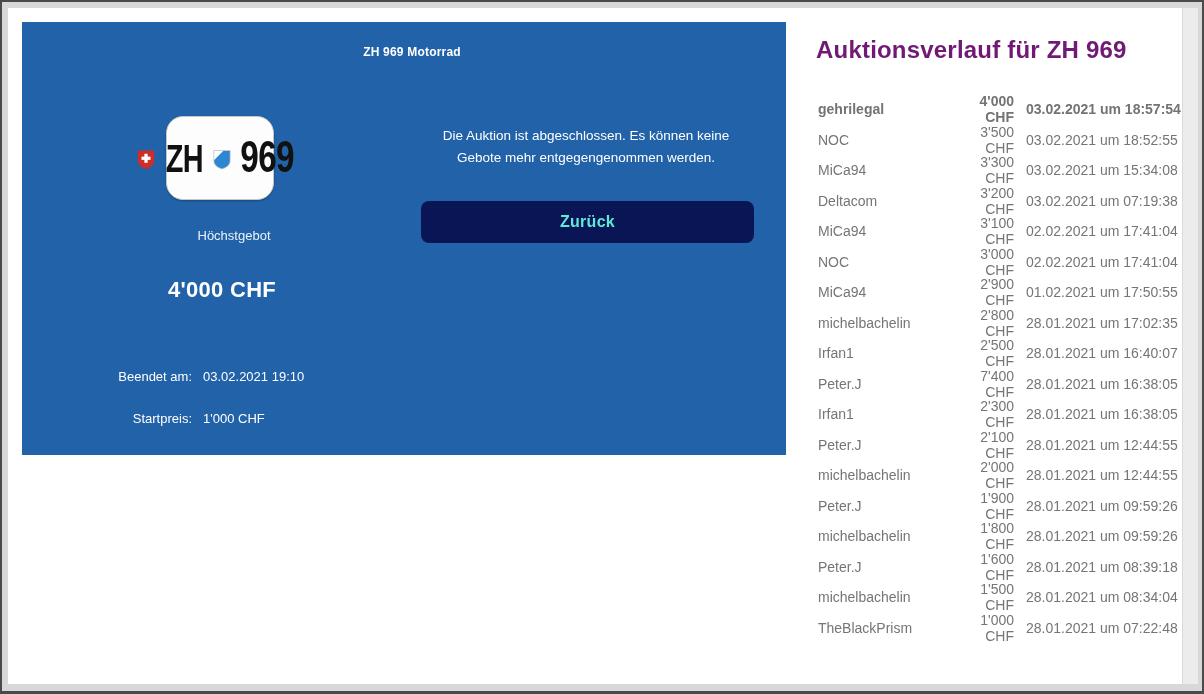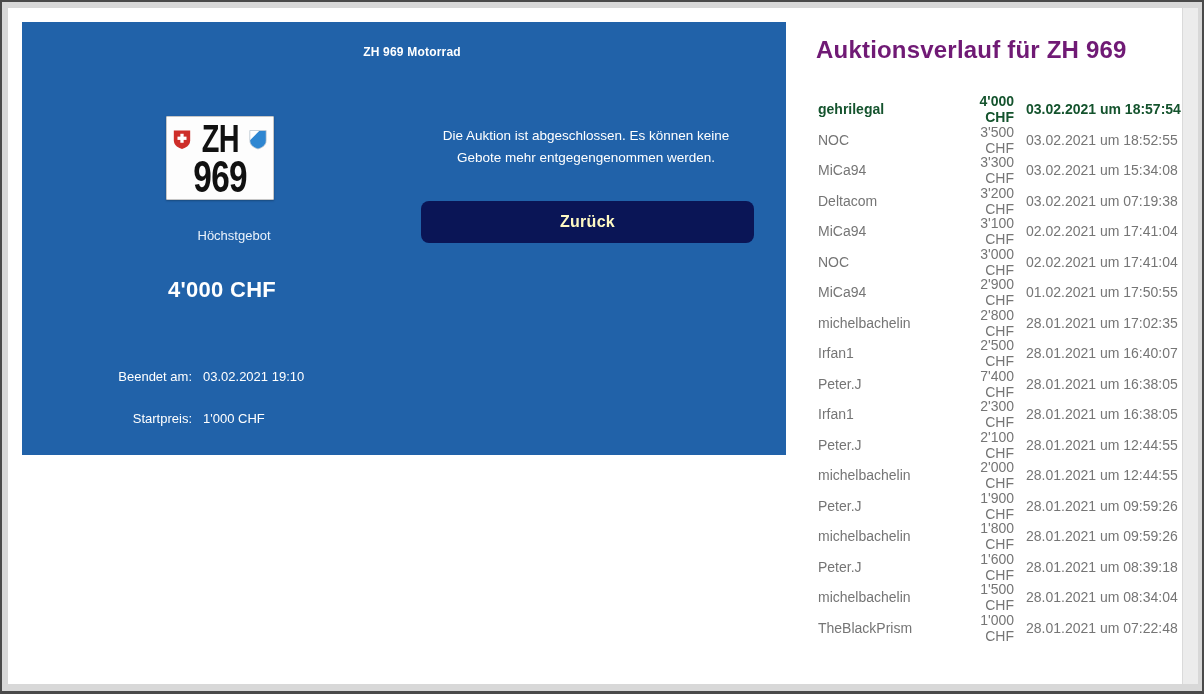--- a/index.html
+++ b/index.html
@@ -19,23 +19,23 @@
   .panel{
     position:absolute;left:14px;top:14px;width:764px;height:433px;
     background:var(--panel-blue,#2162a9);color:#fff;
   }
   .panel-title{
     position:absolute;left:8px;top:23px;width:100%;text-align:center;
     font-size:12px;font-weight:700;letter-spacing:.2px;
   }
   .plate{
     position:absolute;left:144px;top:94px;width:108px;height:84px;
-    background:#fdfdfd;border:1px solid #c6c6c6;border-radius:1px;
+    background:#fdfdfd;border:1px solid #c6c6c6;border-radius:17px;
     box-shadow:0 1px 2px rgba(0,0,0,.25);box-sizing:border-box;
-    display:flex;flex-direction:column;align-items:center;justify-content:center;
+    display:flex;flex-direction:row;align-items:center;justify-content:center;
   }
   .plate-row1{display:flex;align-items:center;gap:5px;height:38px;margin-top:2px;}
   .plate-canton{
     font-weight:700;font-size:38px;line-height:36px;color:#111;
     transform:scaleX(.76);transform-origin:center;letter-spacing:-1px;
   }
   .plate-number{
     font-weight:700;font-size:45px;line-height:42px;color:#111;
     transform:scaleX(.74);transform-origin:center;letter-spacing:-1px;margin-top:-2px;
   }
@@ -54,35 +54,35 @@
   .detail-row{display:flex;height:20.5px;align-items:center;margin-top:22px;}
   .detail-label{flex:0 0 170px;text-align:right;}
   .detail-value{margin-left:11px;text-align:left;}
   .closed-message{
     position:absolute;left:380px;top:103px;width:368px;text-align:center;
     font-size:13.5px;line-height:22px;
   }
   .back-button{
     position:absolute;left:399px;top:179px;width:333px;height:42px;
     background:var(--button-navy,#0a1556);border:none;border-radius:8px;
-    color:#fef9c3;font-size:16px;font-weight:700;font-family:"Liberation Sans",sans-serif;
+    color:#5eead4;font-size:16px;font-weight:700;font-family:"Liberation Sans",sans-serif;
     display:flex;align-items:center;justify-content:center;cursor:pointer;letter-spacing:.3px;
   }
   
   .history-title{
     position:absolute;left:808px;top:28px;width:360px;
     font-size:24px;font-weight:700;color:#701a75;letter-spacing:.2px;
   }
   .bid-list{position:absolute;left:810px;top:85px;width:372px;}
   .bid-row{
     display:grid;grid-template-columns:118px 66px auto;column-gap:12px;
     height:30.5px;align-items:center;font-size:14px;color:var(--row-gray,#757575);
   }
   .bid-row .amount{text-align:right;}
-  .bid-row.lead{color:#14532d;font-weight:700;}
+  .bid-row.lead{color:#737373;font-weight:700;}
 </style>
 </head>
 <body>
 
 <div id="screen">
   <div class="content">
 
     <div class="panel">
       <div class="panel-title">ZH 969 Motorrad</div>
 

